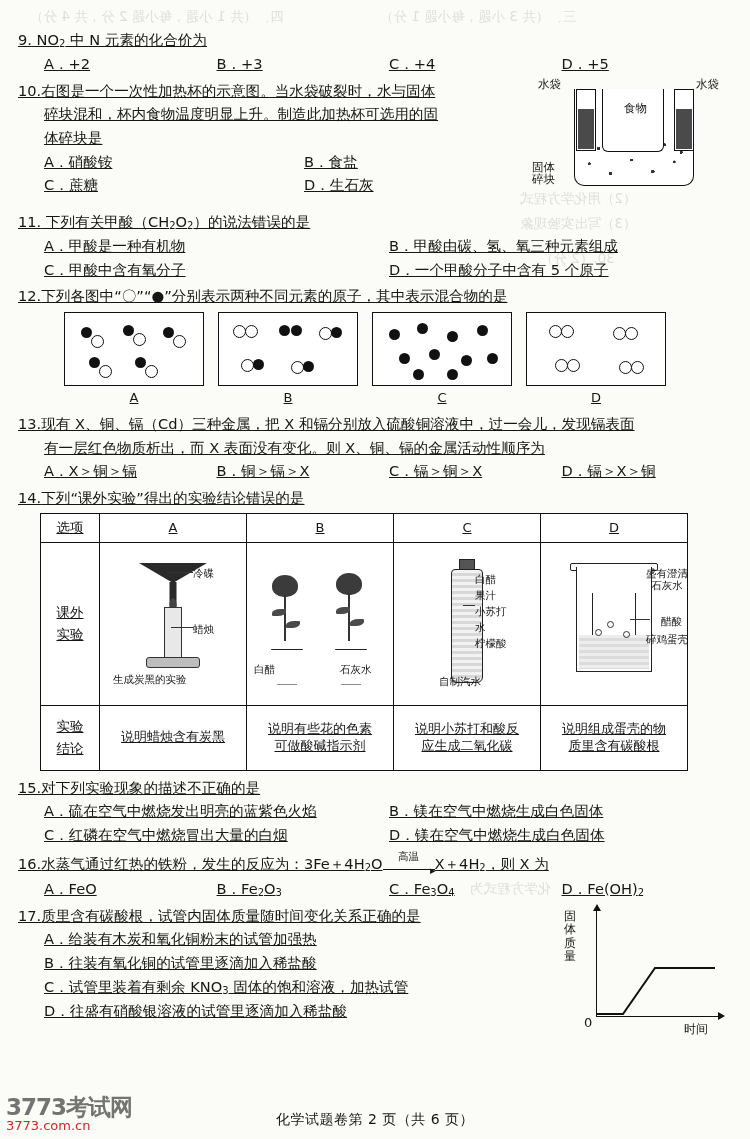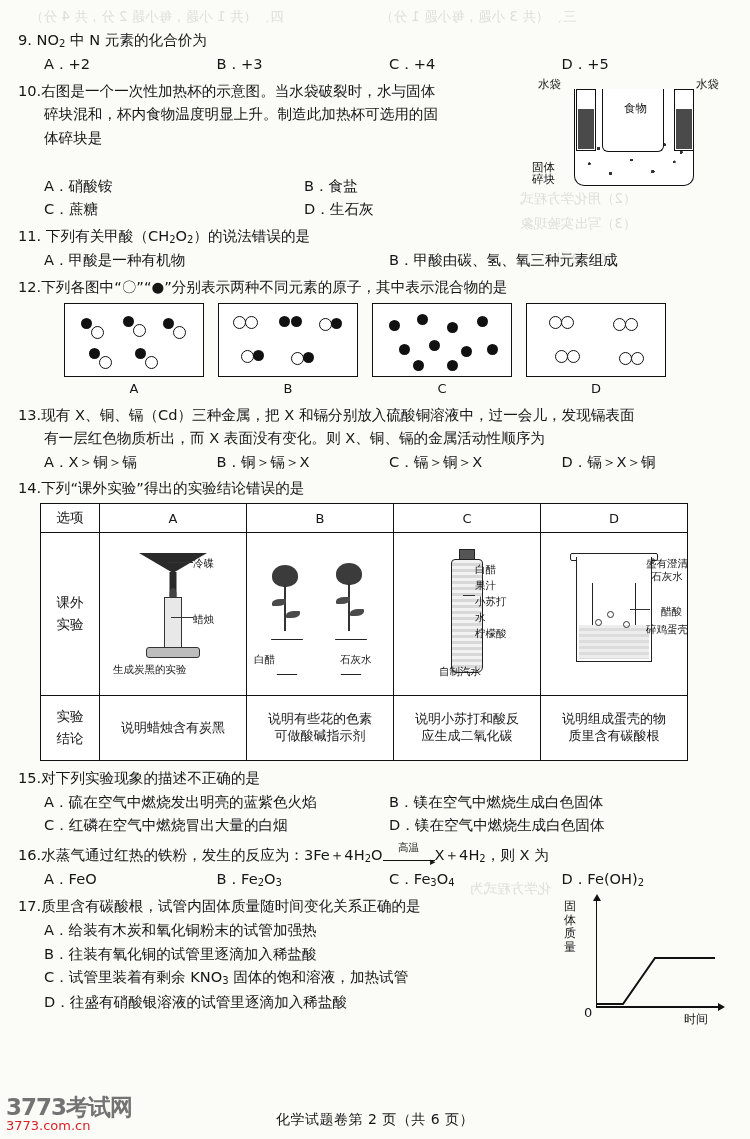--- a/index.html
+++ b/index.html
@@ -15,20 +15,21 @@
     position:relative;
     width:750px;height:1139px;
     padding:0;
     box-sizing:border-box;
   }
   .content{
     position:absolute;
     left:18px; top:28px; width:716px;
     font-size:14.6px;
     line-height:1.62;
+    text-decoration:underline;
   }
   .q{ margin-bottom:3px; position:relative; }
   .qline{ display:block; }
   .indent{ padding-left:26px; }
   .opts{ display:flex; padding-left:26px; }
   .opts > div{ white-space:nowrap; }
   .o4 > div{ width:176px; }
   .o2 > div{ width:352px; }
   .stack{ padding-left:26px; }
   sub{ font-size:10px; vertical-align:-2px; }
@@ -182,21 +183,21 @@
         <div>B．+3</div>
         <div>C．+4</div>
         <div>D．+5</div>
       </div>
     </div>
 
     <div class="q" style="min-height:128px;">
       <div class="qline" style="width:520px;"><span>10.</span><span>右图是一个一次性加热杯的示意图。当水袋破裂时，水与固体</span></div>
       <div class="qline indent" style="width:520px;">碎块混和，杯内食物温度明显上升。制造此加热杯可选用的固</div>
       <div class="qline indent" style="width:520px;">体碎块是</div>
-      <div class="opts o2" style="width:520px;margin-top:24px;">
+      <div class="opts o2" style="width:520px;">
         <div>A．硝酸铵</div>
         <div>B．食盐</div>
       </div>
       <div class="opts o2" style="width:520px;">
         <div>C．蔗糖</div>
         <div>D．生石灰</div>
       </div>
 
       <div class="fig10">
         <div class="cupbox">
@@ -214,20 +215,24 @@
         <div class="lbl" style="left:74px;top:26px;margin-left:14px;">食物</div>
         <div class="lbl" style="left:-4px;top:62px;line-height:1.1;margin-top:26px;">固体<br>碎块</div>
       </div>
     </div>
 
     <div class="q">
       <div class="qline"><span>11.</span> 下列有关甲酸（CH<sub>2</sub>O<sub>2</sub>）的说法错误的是</div>
       <div class="opts o2">
         <div>A．甲酸是一种有机物</div>
         <div>B．甲酸由碳、氢、氧三种元素组成</div>
+      </div>
+      <div class="opts o2">
+        <div>C．甲酸中含有氧分子</div>
+        <div>D．一个甲酸分子中含有 5 个原子</div>
       </div>
     </div>
 
     <div class="q">
       <div class="qline"><span>12.</span><span>下列各图中“〇”“●”分别表示两种不同元素的原子，其中表示混合物的是</span></div>
       <div class="q12row">
 
         <div>
           <div class="mbox">
             <div class="atom solid" style="left:16px;top:14px;"></div>

